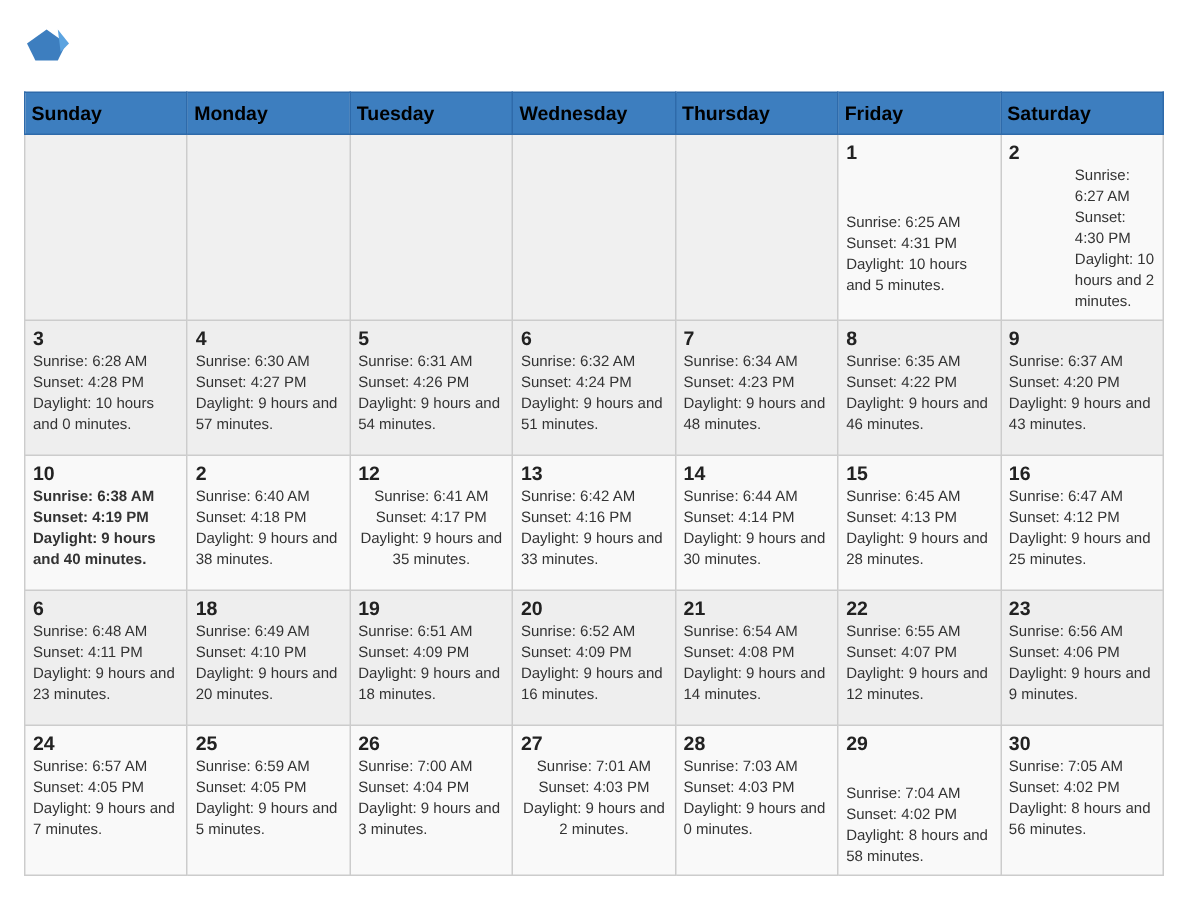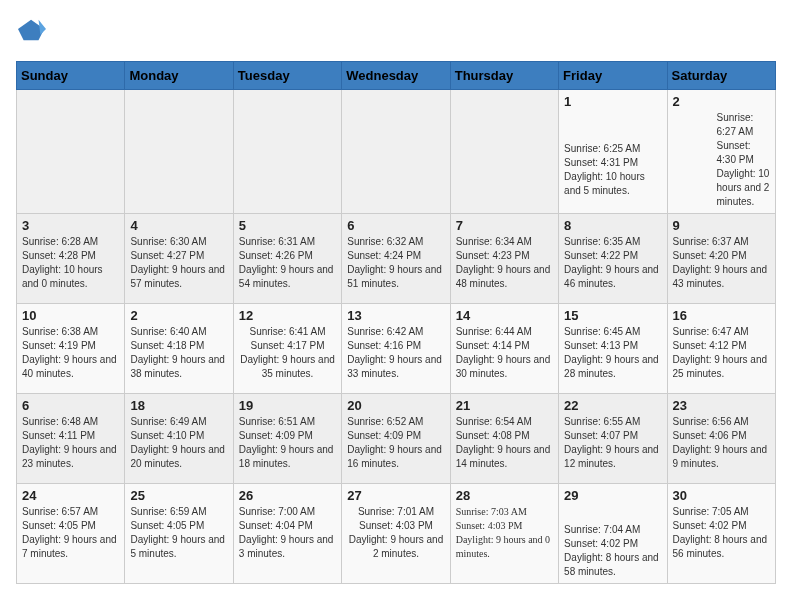--- a/index.html
+++ b/index.html
@@ -185,21 +185,21 @@
         <td>
           <span class="day-number">9</span>
           <div class="day-info" style="white-space: pre-line;">Sunrise: 6:37 AM
 Sunset: 4:20 PM
 Daylight: 9 hours and 43 minutes.</div>
         </td>
       </tr>
       <tr>
         <td>
           <span class="day-number">10</span>
-          <div class="day-info" style="white-space: pre-line;">Sunrise: 6:38 AM
+          <div class="day-info" style="white-space: pre-line; font-weight: bold;">Sunrise: 6:38 AM
 Sunset: 4:19 PM
 Daylight: 9 hours and 40 minutes.</div>
         </td>
         <td>
           <span class="day-number">2</span>
           <div class="day-info" style="white-space: pre-line;">Sunrise: 6:40 AM
 Sunset: 4:18 PM
 Daylight: 9 hours and 38 minutes.</div>
         </td>
         <td>
@@ -297,21 +297,21 @@
 Daylight: 9 hours and 3 minutes.</div>
         </td>
         <td>
           <span class="day-number">27</span>
           <div class="day-info" style="white-space: pre-line; text-align: center;">Sunrise: 7:01 AM
 Sunset: 4:03 PM
 Daylight: 9 hours and 2 minutes.</div>
         </td>
         <td>
           <span class="day-number">28</span>
-          <div class="day-info" style="white-space: pre-line; font-family: Liberation Serif, serif;">Sunrise: 7:03 AM
+          <div class="day-info" style="white-space: pre-line;">Sunrise: 7:03 AM
 Sunset: 4:03 PM
 Daylight: 9 hours and 0 minutes.</div>
         </td>
         <td>
           <span class="day-number">29</span>
           <div class="day-info" style="white-space: pre-line; margin-top: 20px;">Sunrise: 7:04 AM
 Sunset: 4:02 PM
 Daylight: 8 hours and 58 minutes.</div>
         </td>
         <td>

